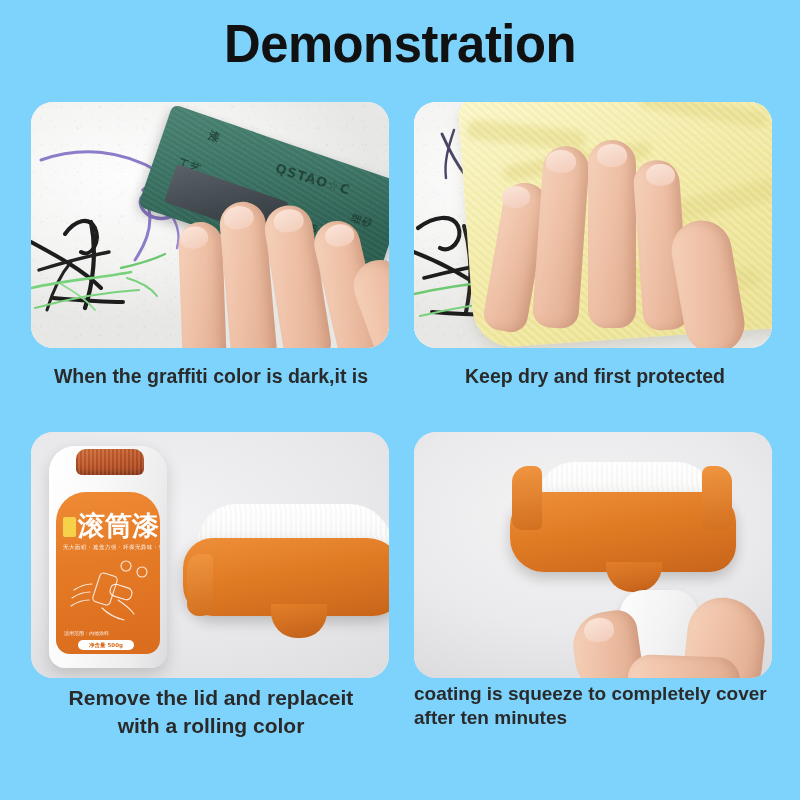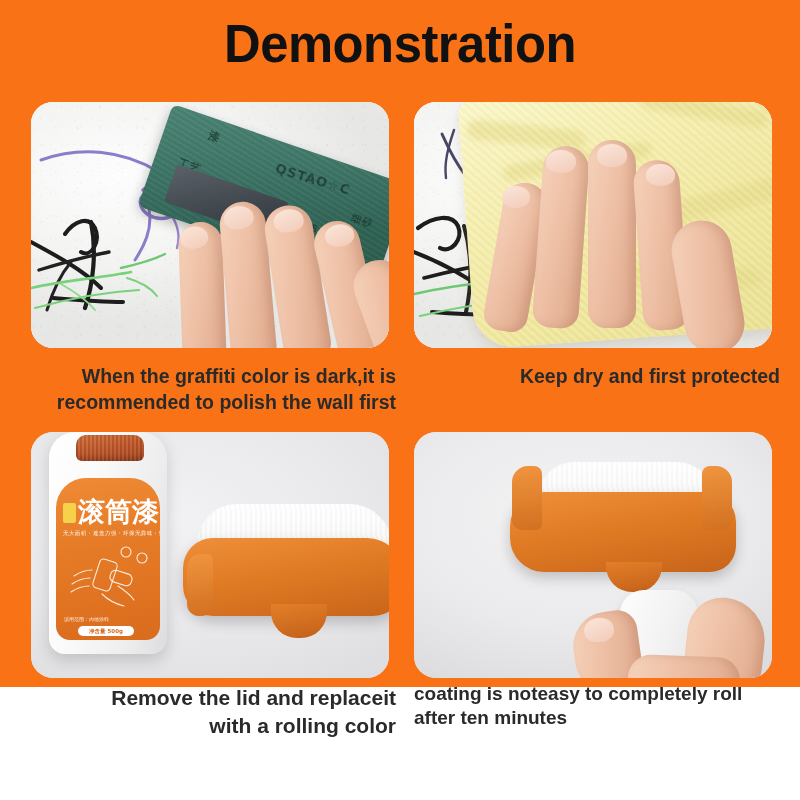--- a/index.html
+++ b/index.html
@@ -11,22 +11,22 @@
     width: 800px;
     height: 800px;
     overflow: hidden;
     font-family: "Liberation Sans", sans-serif;
     position: relative;
   }
 
   #page {
     position: relative;
     width: 800px;
-    height: 687px;
-    background: #f97316;
+    height: 800px;
+    background: #7dd3fc;
   }
 
   
   .title {
     position: absolute;
     left: 0;
     top: 12px;
     width: 800px;
     text-align: center;
     font-size: 54px;
@@ -49,21 +49,21 @@
   }
 
   .caption {
     position: absolute;
     font-size: 19.5px;
     font-weight: 700;
     color: #2a2a2a;
     line-height: 1.33;
     font-family: "Liberation Sans", sans-serif;
   }
-  .cap-center { text-align: right; }
+  .cap-center { text-align: center; }
   .cap-left { text-align: left; }
 
   
   #photo1 { left: 31px; top: 102px; width: 358px; height: 246px; }
   .wall-light {
     position: absolute; inset: 0;
     background:
       radial-gradient(ellipse 70% 60% at 25% 30%, #fdfdfd 0%, #f4f4f3 55%, #e7e7e6 100%),
       #f2f2f1;
   }
@@ -170,21 +170,21 @@
   }
 
   
   #photo3 { left: 31px; top: 432px; width: 358px; height: 246px; }
   .bg-soft {
     position: absolute; inset: 0;
     background: radial-gradient(ellipse 90% 80% at 40% 35%, #f2f2f4 0%, #e8e8ea 60%, #dedee1 100%);
   }
   .bottle {
     position: absolute;
-    left: 18px; top: 0;
+    left: 18px; top: 14px;
     width: 118px; height: 222px;
     background: linear-gradient(100deg, #ffffff 0%, #fafafa 35%, #ededee 75%, #dcdcde 100%);
     border-radius: 26px 26px 16px 16px;
     box-shadow: 0 6px 16px rgba(0,0,0,0.16);
   }
   .bottle-cap {
     position: absolute;
     left: 27px; top: 3px;
     width: 68px; height: 26px;
     background: linear-gradient(170deg, #d4703a 0%, #c2582a 50%, #a84822 100%);
@@ -376,21 +376,20 @@
         <div class="finger" style="left:100px;top:30px;  width:48px; height:158px; transform:rotate(-1deg);"></div>
         <div class="nail" style="left:109px;top:34px;  width:30px; height:23px;"></div>
         <div class="finger" style="left:150px;top:52px;  width:46px; height:140px; transform:rotate(-5deg);"></div>
         <div class="nail" style="left:158px;top:56px;  width:29px; height:22px;"></div>
         <div class="finger" style="left:186px;top:96px;  width:52px; height:120px; transform:rotate(-12deg); border-radius:36px;"></div>
       </div>
     </div>
 
     <div class="caption cap-center" style="left:26px; top:364px; width:370px;">
       <div>When the graffiti color is dark,it is</div>
-      <div>recommended to polish the wall first</div>
     </div>
   </div>
 
   <div class="step">
 
     <div class="photo" id="photo2">
       <div class="wall-light"></div>
       <div class="wall-tex"></div>
 
       <svg class="scribble" width="358" height="246" viewBox="0 0 358 246" style="left:0;top:0;">
@@ -498,18 +497,18 @@
       <div class="hand4">
         <div class="bottle4"></div>
         <div class="finger" style="left:0px;   top:30px; width:66px; height:78px; border-radius:34px 20px 24px 30px; transform:rotate(-8deg);"></div>
         <div class="nail" style="left:10px;  top:36px; width:30px; height:24px; transform:rotate(-8deg);"></div>
         <div class="finger" style="left:112px; top:16px; width:78px; height:96px; border-radius:36px 44px 30px 30px; transform:rotate(6deg);"></div>
         <div class="finger" style="left:54px;  top:74px; width:112px; height:46px; border-radius:30px; transform:rotate(2deg);"></div>
       </div>
     </div>
 
     <div class="caption cap-left" style="left:414px; top:682px; width:372px; font-size:19px; line-height:1.27;">
-      <div>coating is noteasy to completely roll</div>
+      <div>coating is squeeze to completely cover</div>
       <div>after ten minutes</div>
     </div>
   </div>
 
 </div>
 
 </body></html>

